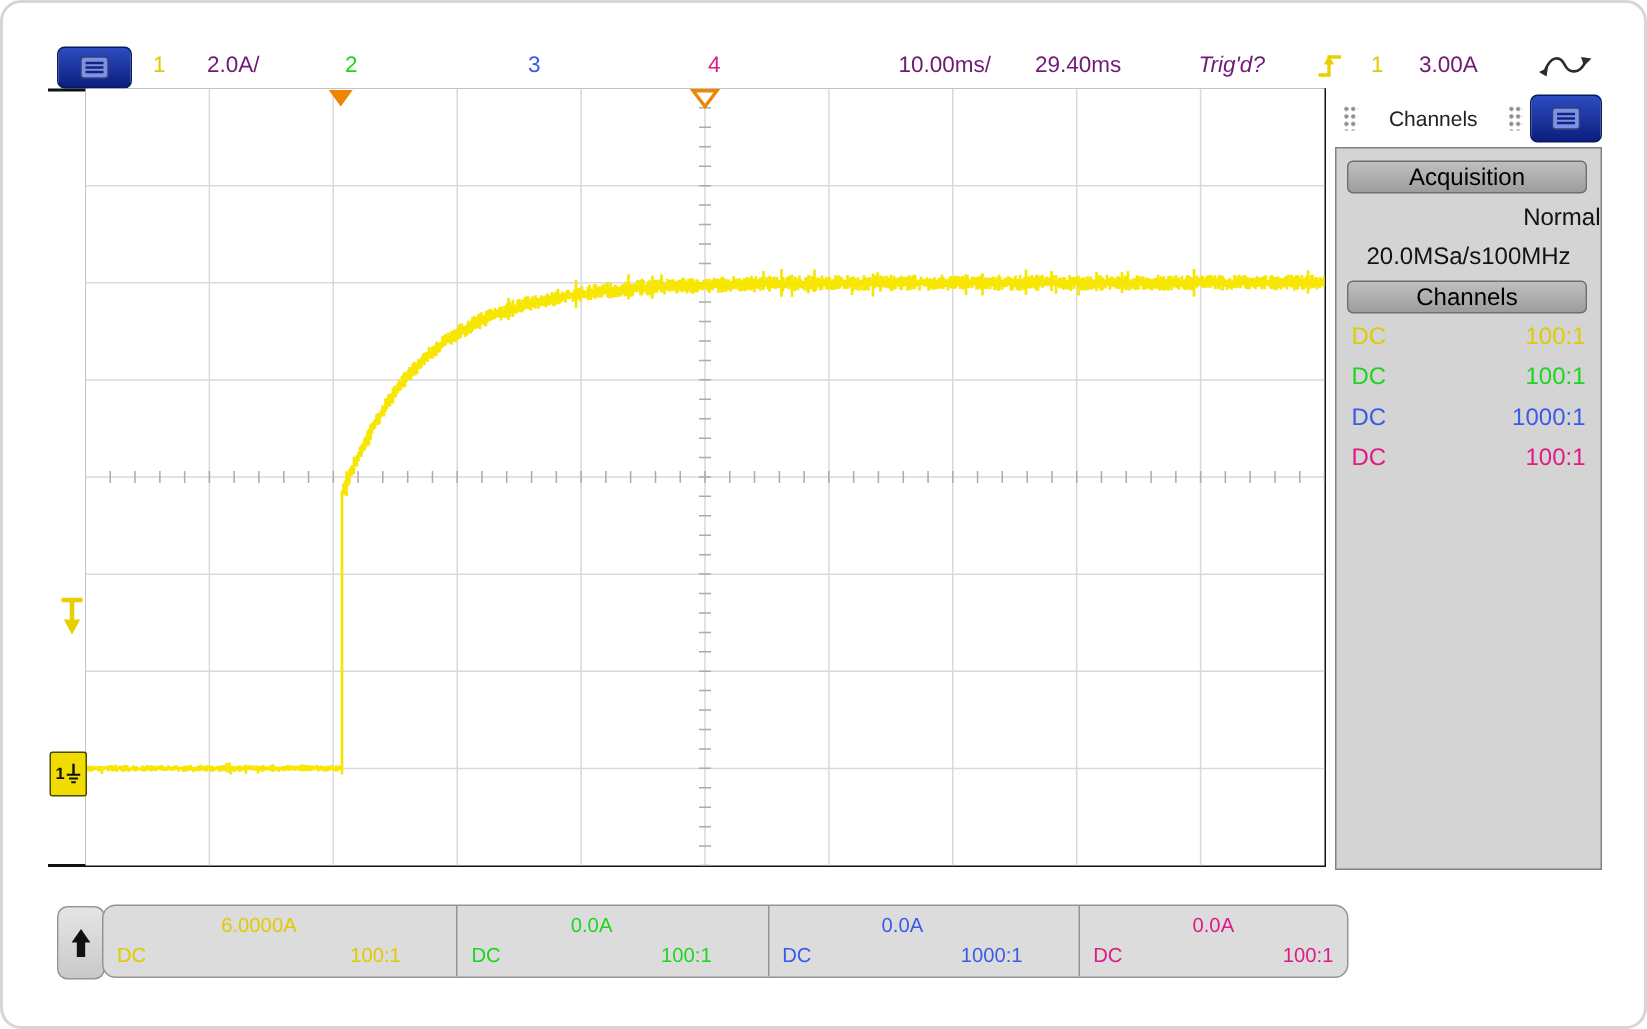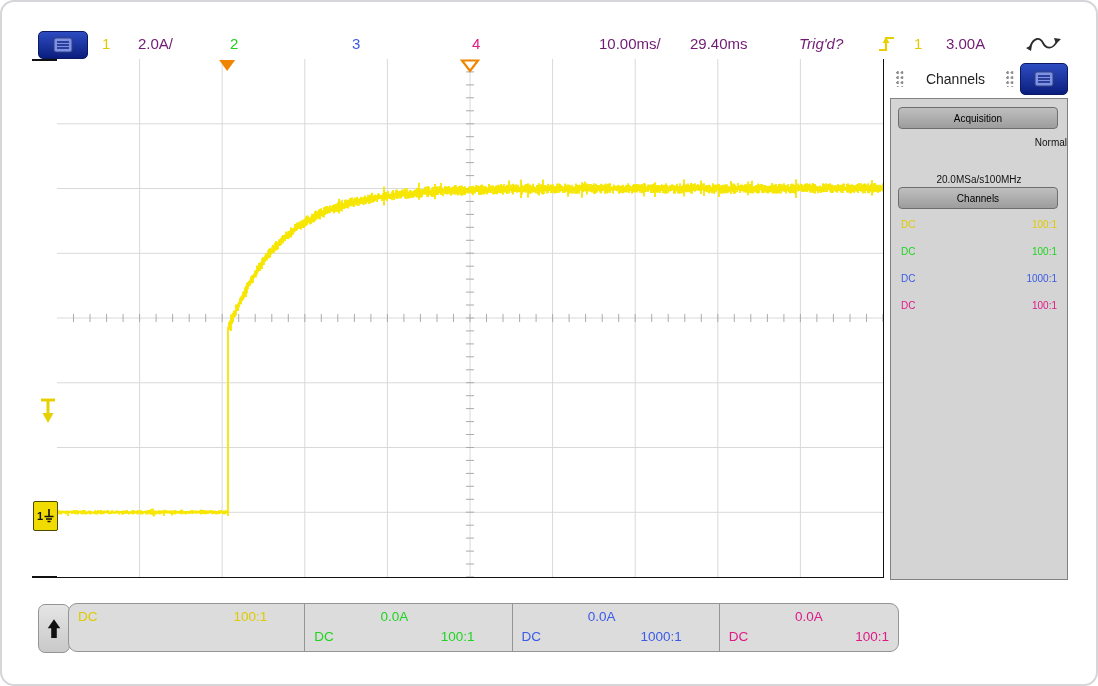--- a/index.html
+++ b/index.html
@@ -22,21 +22,21 @@
   
   .gnd-box{position:absolute;left:31px;top:499px;width:23px;height:28px;background:#f0dc00;
            border:1px solid #4a4a00;border-radius:2px;display:flex;align-items:center;justify-content:center;gap:1px;
            font-size:11px;font-weight:bold;color:#111;}
   
   .sb-header{position:absolute;left:888px;top:60px;width:178px;height:34px;background:#fff;
              display:flex;align-items:center;font-size:14px;}
   .grip{width:9px;height:16px;background:radial-gradient(circle at 1.6px 1.6px,#8d8d8d 1.2px,transparent 1.6px);
         background-size:4.5px 5px;}
   .sb-panel{position:absolute;left:888px;top:96px;width:178px;height:482px;background:#d4d4d4;
-            border:1.5px solid #828282;box-sizing:border-box;font-size:10px;}
+            border:1.5px solid #828282;box-sizing:border-box;font-size:16px;}
   .sb-btn{position:absolute;left:7px;width:160px;height:22px;line-height:21px;text-align:center;
           background:linear-gradient(#bfbfbf,#9d9d9d);border:1px solid #6e6e6e;border-radius:4px;
           color:#000;box-sizing:border-box;}
   .sb-text{position:absolute;left:0;width:100%;text-align:right;color:#111;}
   .sb-row{position:absolute;left:0;width:100%;height:27px;line-height:27px;box-sizing:border-box;
           padding:0 10px;display:flex;justify-content:space-between;}
   
   .up-btn{position:absolute;left:36px;top:602px;width:30px;height:47px;border:1.5px solid #949494;
           border-radius:7px;background:linear-gradient(#e5e5e5,#c9c9c9);display:flex;align-items:center;justify-content:center;}
   .foot{position:absolute;left:66px;top:601px;width:831px;height:49px;border:1.5px solid #949494;
@@ -130,21 +130,21 @@
         <line x1="7" y1="7" x2="19" y2="7" stroke="#12247e" stroke-width="1.6"></line>
         <line x1="7" y1="10" x2="19" y2="10" stroke="#12247e" stroke-width="1.6"></line>
         <line x1="7" y1="13" x2="19" y2="13" stroke="#12247e" stroke-width="1.6"></line>
       </svg>
     </div>
   </div>
 
   <div class="sb-panel">
     <div class="sb-btn" style="top:8px;">Acquisition</div>
     <div class="sb-text" style="top:38px;">Normal</div>
-    <div class="sb-text" style="top:64px;display:flex;justify-content:center;margin-top:11px;">
+    <div class="sb-text" style="top:64px;display:flex;justify-content:center;">
       <span>20.0MSa/s</span>
       <span>100MHz</span>
     </div>
     <div class="sb-btn" style="top:88px;">Channels</div>
 
     <div class="sb-row c1" style="top:112px;">
       <span>DC</span>
       <span>100:1</span>
     </div>
     <div class="sb-row c2" style="top:139px;">
@@ -162,20 +162,21 @@
   </div>
 
   <div class="up-btn">
     <svg width="22" height="32" viewBox="0 0 30 46">
       <path d="M15 9 L24 22 H19 V36 H11 V22 H6 Z" fill="#111"></path>
     </svg>
   </div>
 
   <div class="foot">
     <div class="fpanel">
+      <div class="fval c1">6.0000A</div>
       <div class="frow c1">
         <span>DC</span>
         <span>100:1</span>
       </div>
     </div>
     <div class="fpanel">
       <div class="fval c2">0.0A</div>
       <div class="frow c2">
         <span>DC</span>
         <span>100:1</span>

